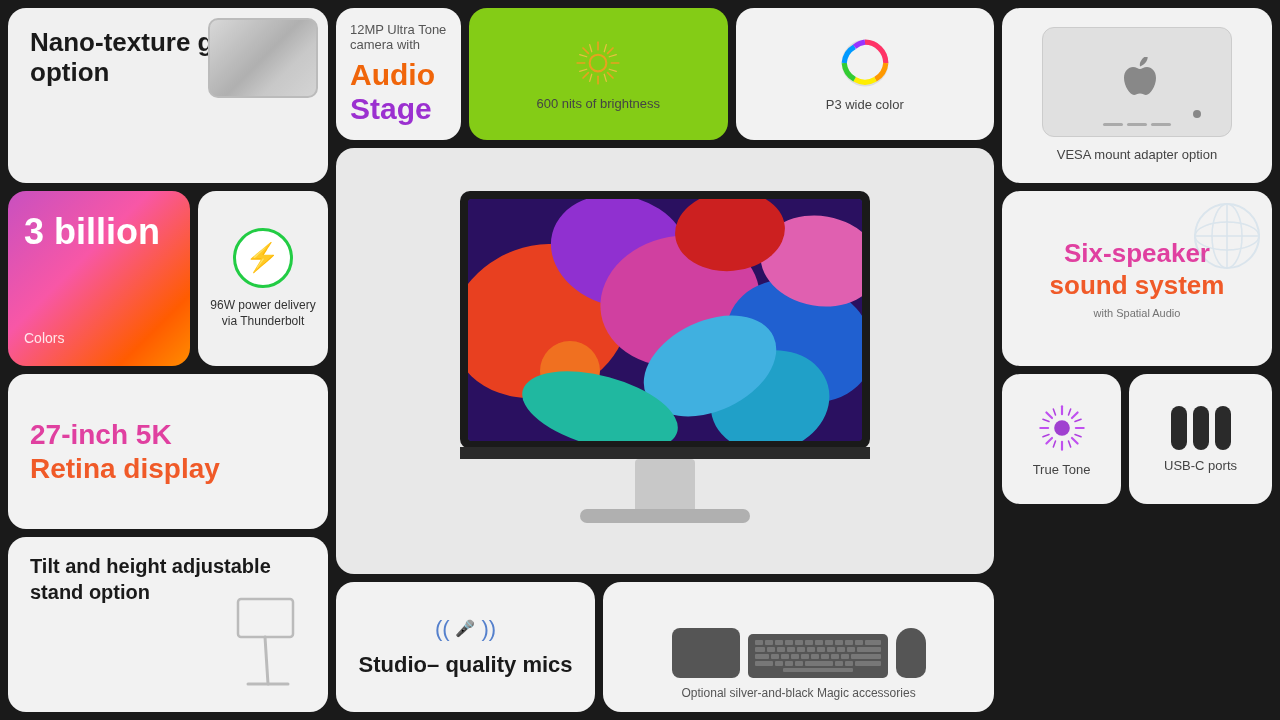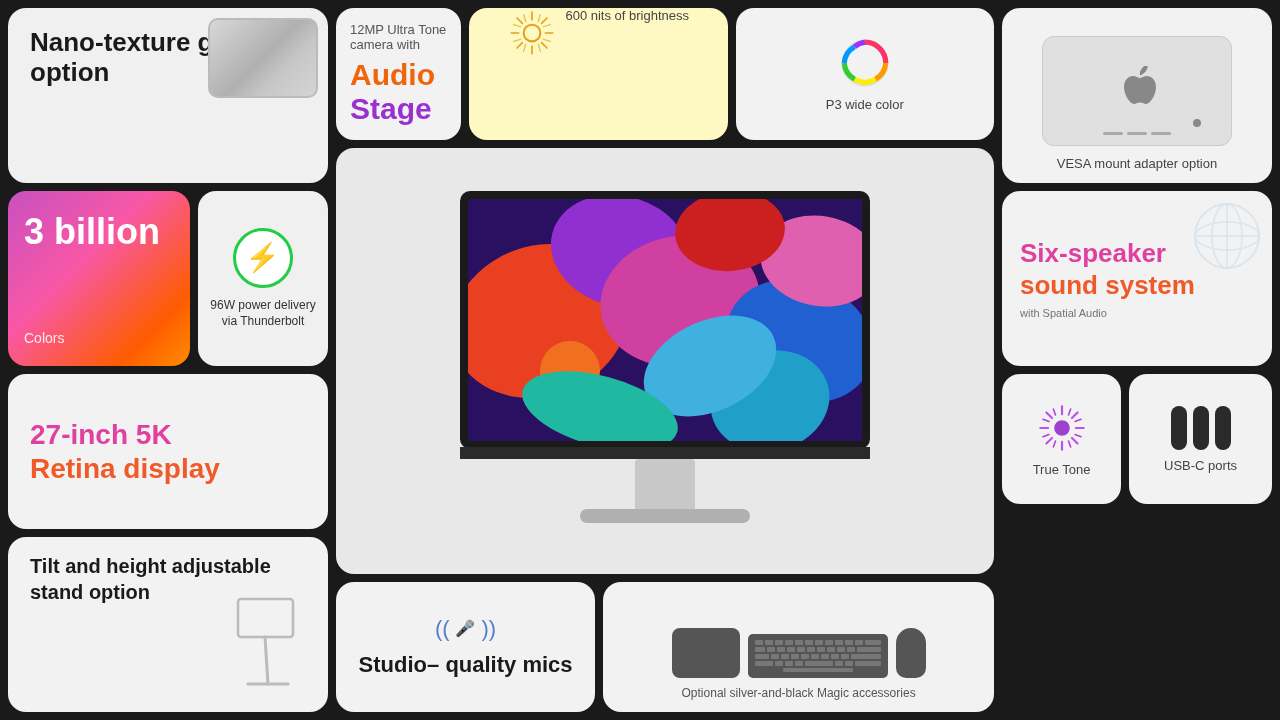--- a/index.html
+++ b/index.html
@@ -184,23 +184,25 @@
       font-weight: 400;
     }
     .center-stage-title {
       font-size: 30px;
       font-weight: 700;
     }
     .center-stage-title .orange { color: #f0650a; }
     .center-stage-title .purple { color: #9b30d0; }
     .brightness-card {
       flex: 1;
-      background: #fef9c3;
-      border-radius: 18px;
-      display: flex;
+      background: #84cc16;
+      border-radius: 18px;
+      display: flex;
+      flex-direction: column;
+      align-items: center;
       justify-content: center;
       gap: 8px;
     }
     .p3-card {
       flex: 1;
       background: #f2f2f2;
       border-radius: 18px;
       display: flex;
       flex-direction: column;
       align-items: center;
@@ -283,40 +285,41 @@
     }
 
     
     .vesa-card {
       flex: 0 0 175px;
       background: #f2f2f2;
       border-radius: 18px;
       display: flex;
       flex-direction: column;
       align-items: center;
-      justify-content: flex-end;
+      justify-content: center;
       padding: 10px 0 12px;
       gap: 10px;
     }
     .vesa-text {
       font-size: 13px;
       color: #444;
       text-align: center;
       font-weight: 400;
     }
 
     .speaker-card {
       flex: 0 0 175px;
       background: #f2f2f2;
       border-radius: 18px;
       padding: 18px 18px;
       display: flex;
       flex-direction: column;
       justify-content: center;
       gap: 6px;
+      text-align: center;
     }
     .speaker-title {
       font-size: 26px;
       font-weight: 700;
       line-height: 1.2;
     }
     .speaker-title .pink { color: #e040a0; }
     .speaker-title .orange { color: #f05a28; }
     .speaker-subtitle {
       font-size: 11px;

